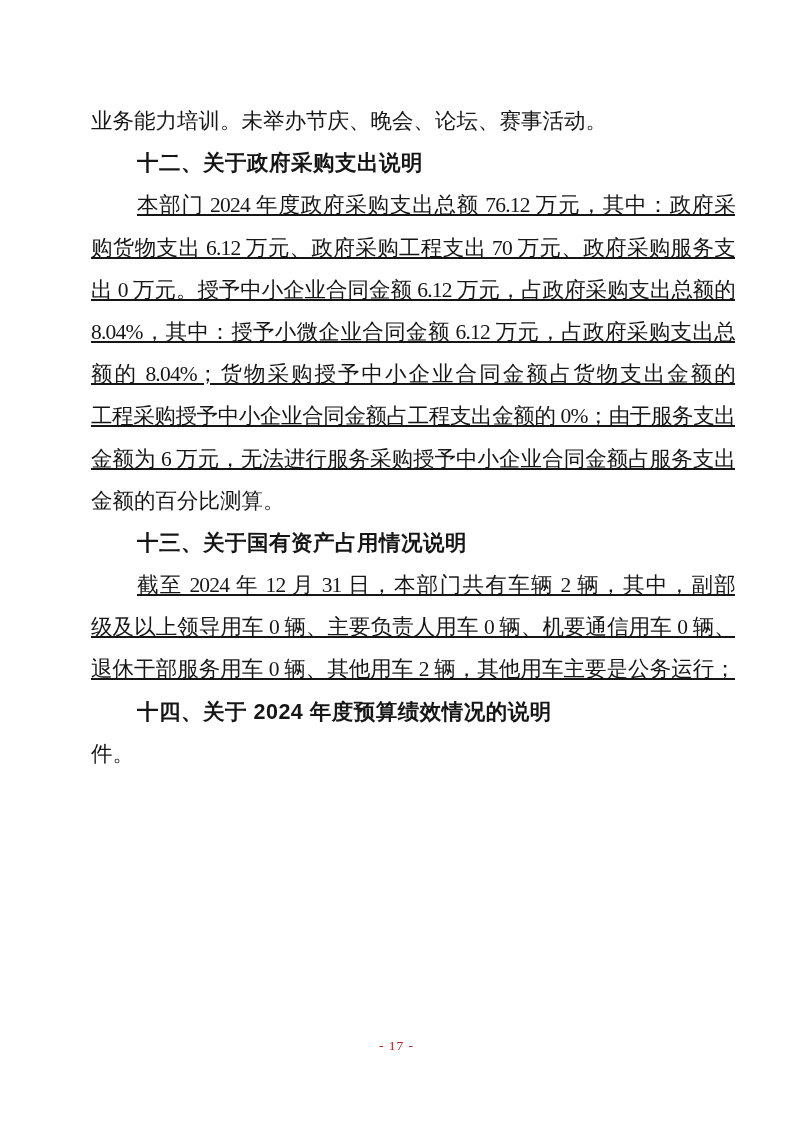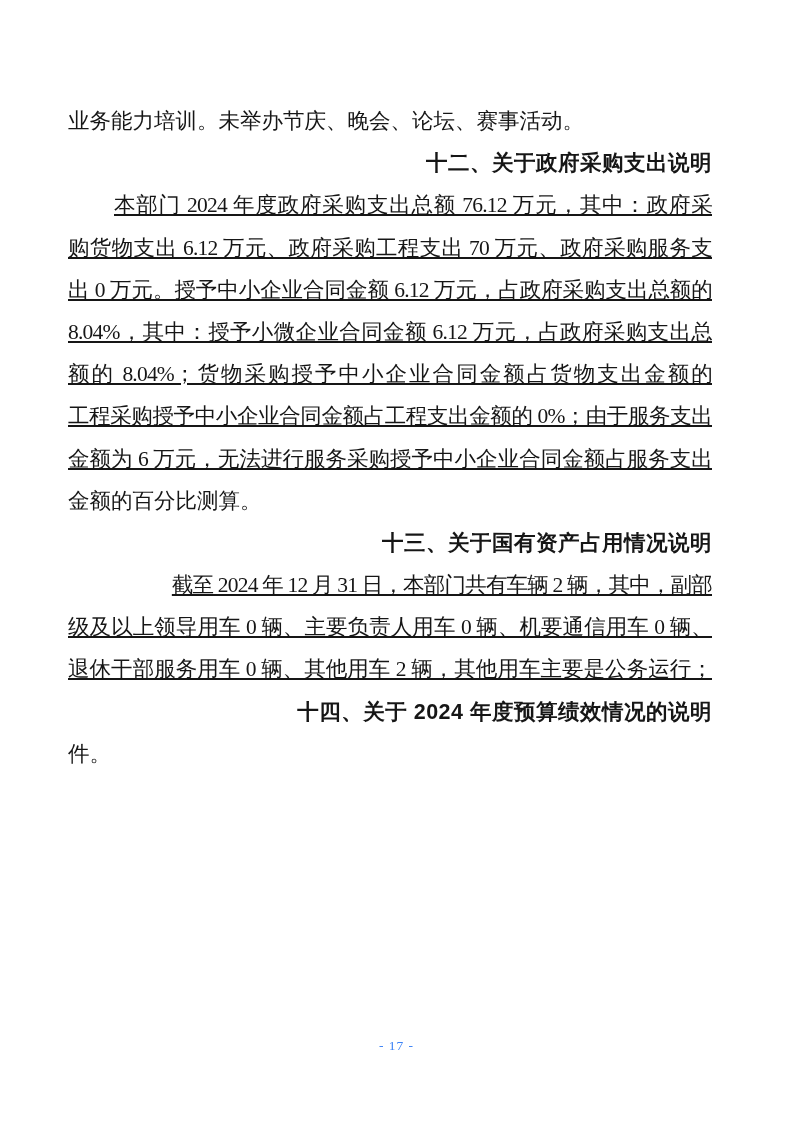--- a/index.html
+++ b/index.html
@@ -15,21 +15,21 @@
     color: #161616;
     overflow: hidden;
   }
   .page {
     position: absolute;
     inset: 0;
     background: #ffffff;
   }
   .text-area {
     position: absolute;
-    left: 68px;
+    left: 91px;
     top: 100px;
     width: 644px;
   }
   .ln {
     height: 42.2px;
     line-height: 42.2px;
     font-size: 21.5px;
     overflow: hidden;
     white-space: normal;
   }
@@ -49,31 +49,30 @@
   .hd {
     font-family: "Liberation Sans", "DejaVu Sans", sans-serif;
     font-weight: 700;
     font-size: 21.5px;
     white-space: nowrap;
     letter-spacing: 0.5px;
   }
   
   .ind {
     text-indent: 46px;
-    text-align: right;
   }
   .footer {
     position: absolute;
     top: 1038px;
     left: 0;
     width: 793px;
     text-align: center;
     font-size: 13.5px;
     letter-spacing: 1px;
-    color: #3b82f6;
+    color: #b91c1c;
   }
 </style>
 </head>
 <body>
 
 <div class="page">
 
   <div class="text-area">
 
     <div class="ln last">业务能力培训。未举办节庆、晚会、论坛、赛事活动。</div>

